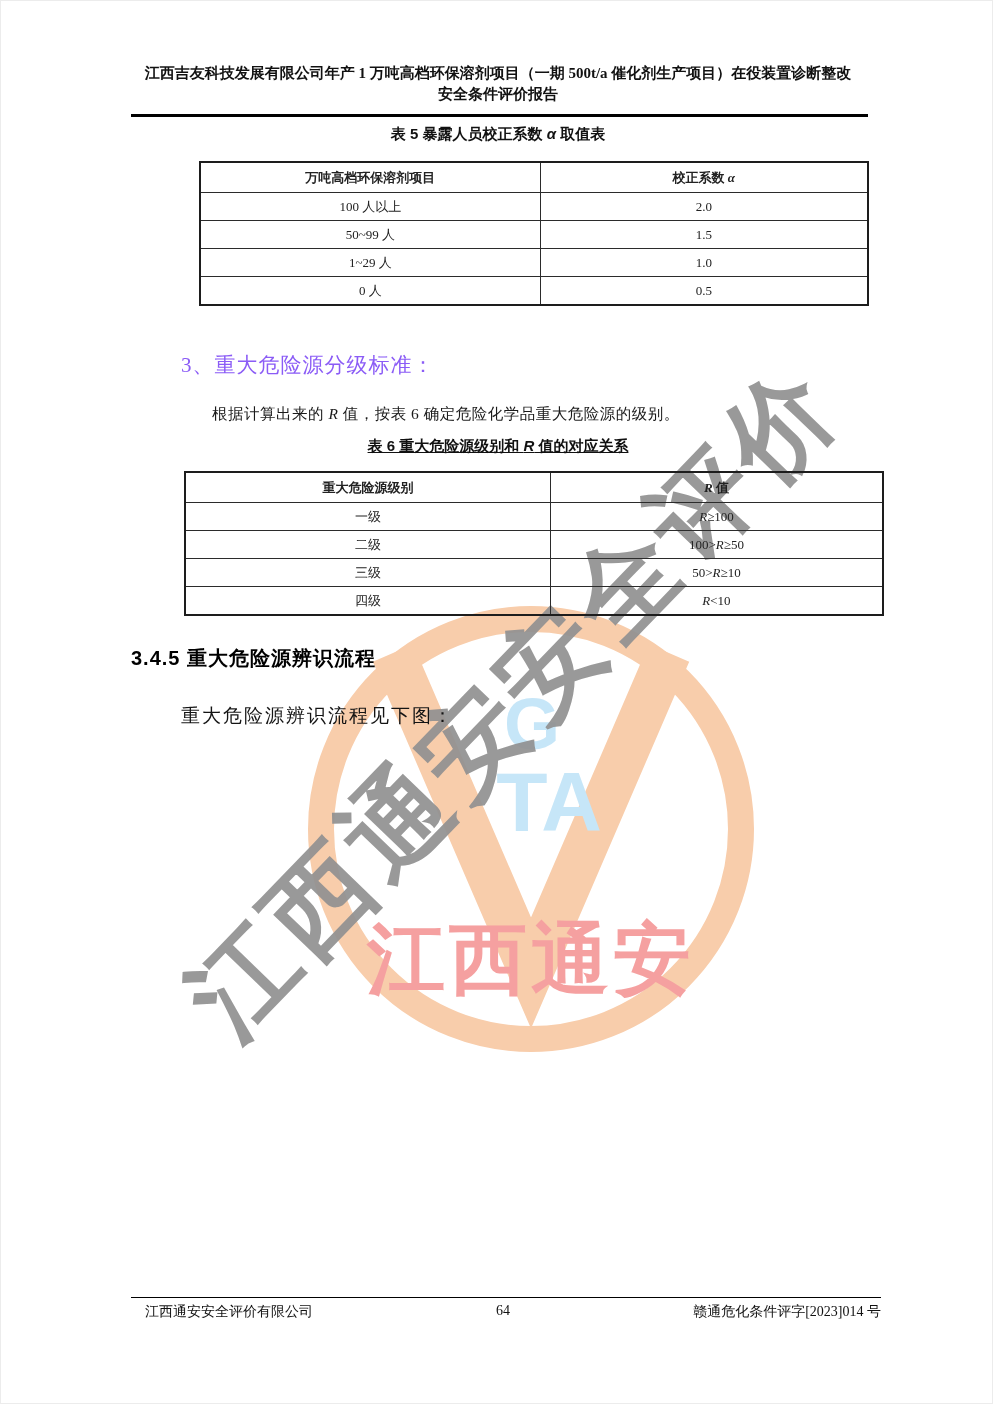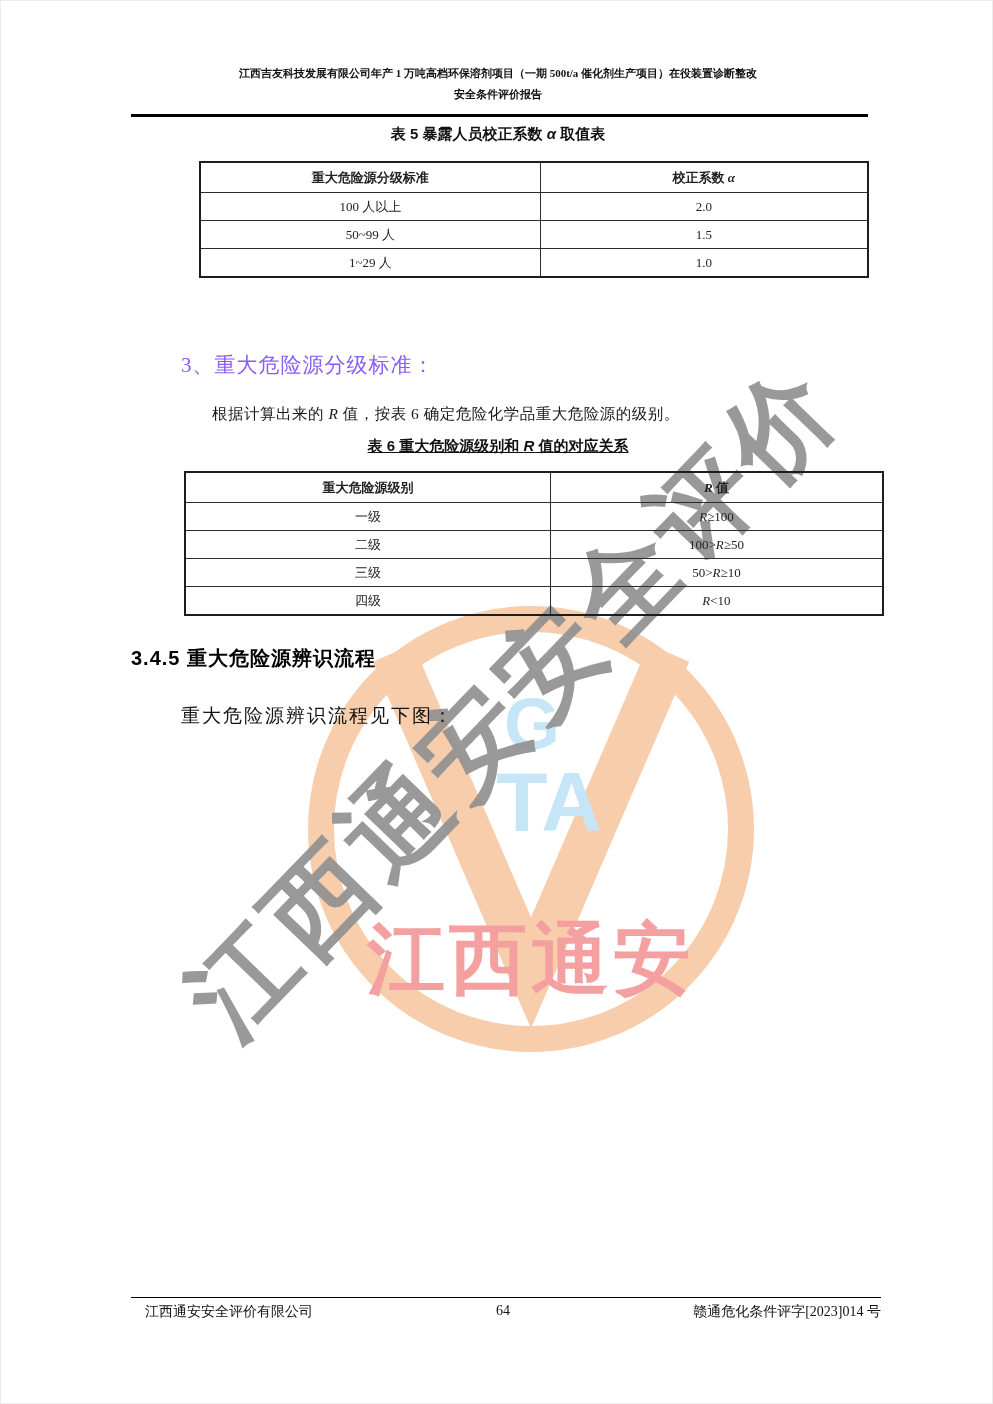--- a/index.html
+++ b/index.html
@@ -17,21 +17,21 @@
   
   .watermark{position:absolute;left:0;top:0;width:993px;height:1404px;z-index:0;pointer-events:none;}
   .wm-blue-top{font-family:"Liberation Sans","DejaVu Sans",sans-serif;font-weight:bold;font-size:72px;text-anchor:middle;}
   .wm-blue{font-family:"Liberation Sans","DejaVu Sans",sans-serif;font-weight:bold;font-size:84px;text-anchor:middle;}
   .wm-red{font-family:"Liberation Sans","DejaVu Sans",sans-serif;font-weight:bold;font-size:78px;letter-spacing:4px;text-anchor:middle;}
   .wm-gray{font-family:"Liberation Sans","DejaVu Sans",sans-serif;font-weight:bold;font-size:104px;letter-spacing:6px;text-anchor:middle;opacity:.92;}
   
   .content{position:absolute;left:0;top:0;width:100%;height:100%;z-index:1;}
   .doc-header{
     position:absolute;left:127px;top:62px;width:740px;
-    text-align:center;font-size:11px;font-weight:600;line-height:21px;color:#111;
+    text-align:center;font-size:15px;font-weight:600;line-height:21px;color:#111;
   }
   .header-rule{position:absolute;left:130px;top:113px;width:737px;height:3px;background:#000;}
   .table-caption{
     position:absolute;width:740px;left:127px;text-align:center;
     font-family:"Liberation Sans","DejaVu Sans",sans-serif;
     font-weight:bold;font-size:15px;color:#111;
   }
   .caption-5{top:124px;}
   .caption-6{top:436px;text-decoration:underline;}
   table.doc-table{
@@ -97,36 +97,40 @@
     <div class="doc-header">
       <div>江西吉友科技发展有限公司年产 1 万吨高档环保溶剂项目（一期 500t/a 催化剂生产项目）在役装置诊断整改</div>
       <div>安全条件评价报告</div>
     </div>
     <div class="header-rule"></div>
 
     <div class="table-caption caption-5">表 5  暴露人员校正系数 <i class="var">α</i> 取值表</div>
     <table class="doc-table table-5">
         <thead>
           <tr>
-            <th>重大危险源分级标准</th>
+            <th>万吨高档环保溶剂项目</th>
             <th>校正系数 <i>α</i></th>
           </tr>
         </thead>
         <tbody>
           <tr>
             <td>100 人以上</td>
             <td>2.0</td>
           </tr>
           <tr>
             <td>50~99 人</td>
             <td>1.5</td>
           </tr>
           <tr>
             <td>1~29 人</td>
             <td>1.0</td>
+          </tr>
+          <tr>
+            <td>0 人</td>
+            <td>0.5</td>
           </tr>
         </tbody>
       </table>
 
     <div class="sec3-heading">3、重大危险源分级标准：</div>
     <div class="sec3-para">根据计算出来的 <i class="var">R</i> 值，按表 6 确定危险化学品重大危险源的级别。</div>
 
     <div class="table-caption caption-6">表 6  重大危险源级别和 <i class="var">R</i> 值的对应关系</div>
     <table class="doc-table table-6">
         <thead>

